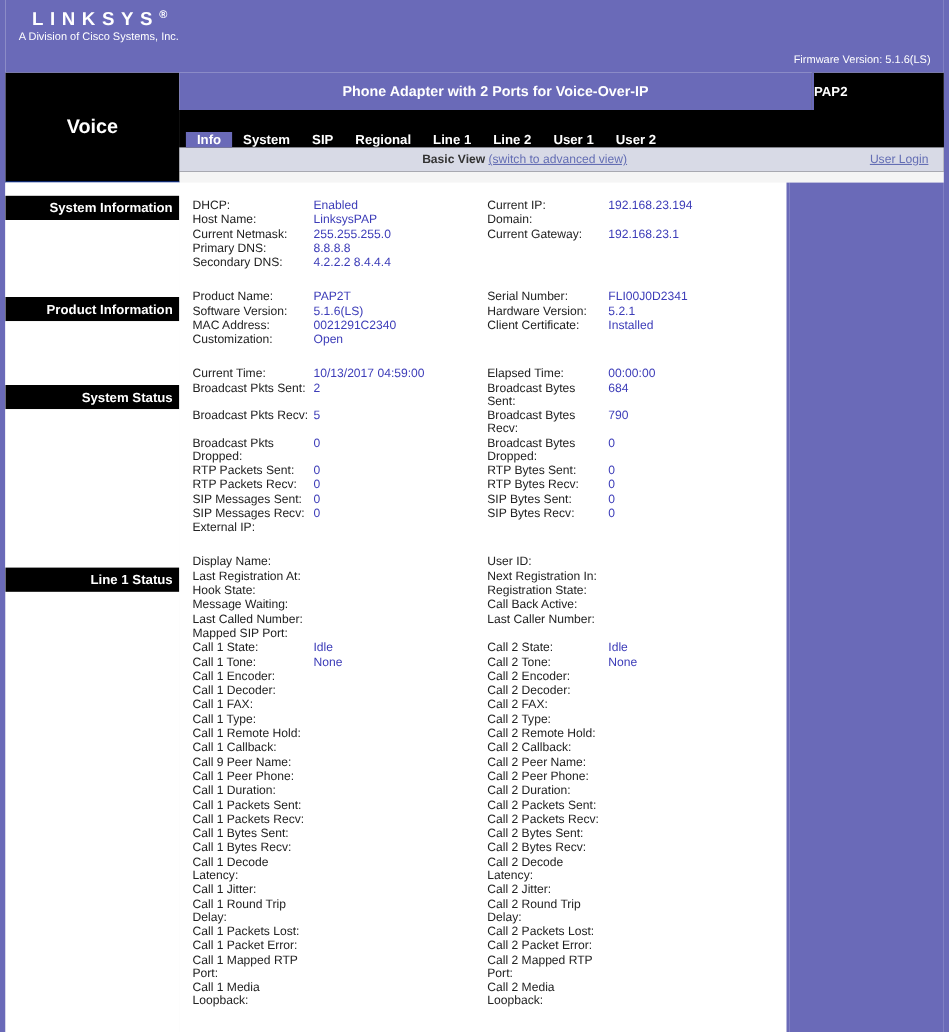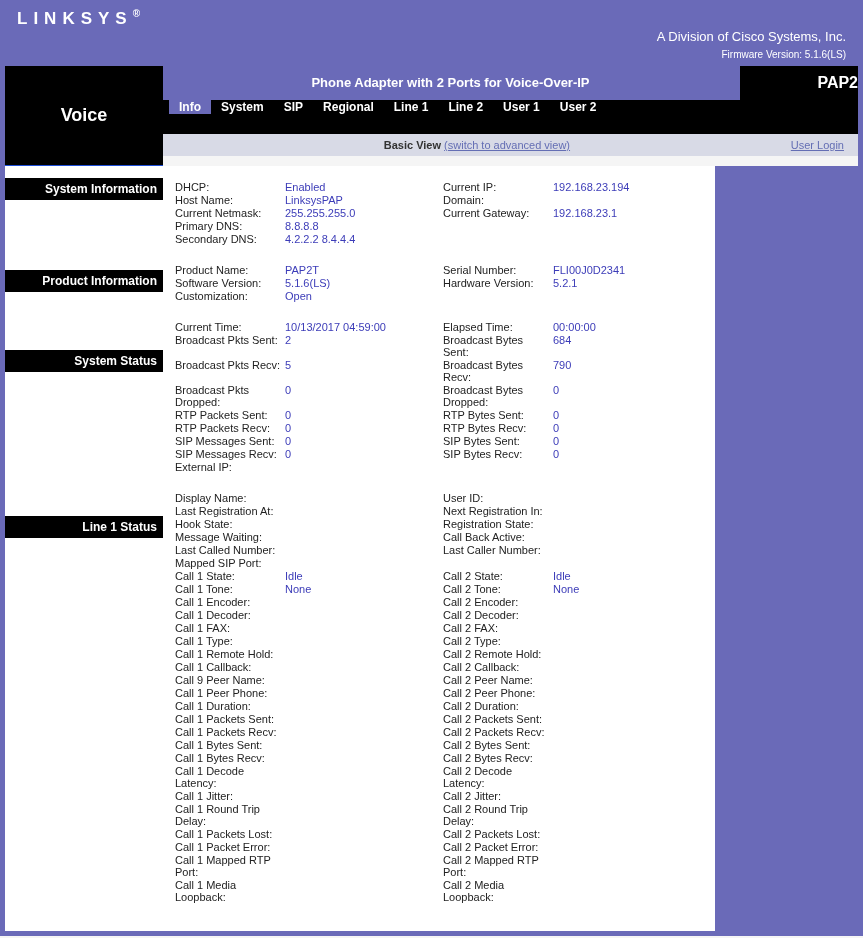--- a/index.html
+++ b/index.html
@@ -15,23 +15,23 @@
     border-right: 5px solid #6a6ab8;
     border-bottom: 5px solid #6a6ab8;
   }
   .header {
     background: #6a6ab8;
     height: 66px;
     position: relative;
     padding: 8px 12px 4px 12px;
   }
   .logo { color: white; }
-  .brand { font-size: 17px; font-weight: bold; letter-spacing: 6px; }
+  .brand { font-size: 17px; font-weight: bold; letter-spacing: 6px; margin-left: 12px; }
   .brand sup { font-size: 10px; letter-spacing: 0; }
-  .subbrand { font-size: 13px; margin-top: 0px; text-align: right; }
+  .subbrand { font-size: 10px; margin-top: 0px; }
   .fw {
     position: absolute; right: 12px; bottom: 6px; color: white; font-size: 10px;
   }
   .row2 { display: flex; }
   .leftcol {
     width: 158px; background: #000; color: #fff;
   }
   .voice {
     height: 100px; display: flex; align-items: center; justify-content: center;
     font-size: 18px; font-weight: bold;
@@ -39,27 +39,27 @@
   }
   .rightarea { flex: 1; }
   .titlebar {
     display: flex;
   }
   .device {
     flex: 1; background: #6a6ab8; color: #fff; text-align: center;
     font-weight: bold; font-size: 13px; line-height: 34px; height: 34px;
   }
   .model {
-    width: 120px; background: #000; color: #fff; text-align: right;
-    font-weight: bold; font-size: 16px; line-height: 34px; height: 34px;
+    width: 120px; background: #000; color: #fff; text-align: left;
+    font-weight: bold; font-size: 12px; line-height: 34px; height: 34px;
     border-left: 2px solid #6a6ab8;
   }
   .navwrap { background:#000; }
   .nav {
-    display: flex; height: 34px; align-items: flex-start; background: #000;
+    display: flex; height: 34px; align-items: flex-end; background: #000;
     padding-left: 6px;
   }
   .nav a {
     color: #fff; text-decoration: none; font-weight: bold; font-size: 12px;
     padding: 0 10px; display:flex; align-items:center;
   }
   .nav a.active { background: #6a6ab8; }
   .viewbar {
     height: 22px; background: #d8dae6; display:flex; align-items:center;
     font-size: 11px;
@@ -204,20 +204,26 @@
                 <td>Serial Number:</td>
                 <td class="val">FLI00J0D2341</td>
               </tr>
         <tr>
                 <td>Software Version:</td>
                 <td class="val">5.1.6(LS)</td>
                 <td>Hardware Version:</td>
                 <td class="val">5.2.1</td>
               </tr>
         <tr>
+                <td>MAC Address:</td>
+                <td class="val">0021291C2340</td>
+                <td>Client Certificate:</td>
+                <td class="val">Installed</td>
+              </tr>
+        <tr>
                 <td>Customization:</td>
                 <td class="val">Open</td>
                 <td></td>
                 <td></td>
               </tr>
       </tbody>
           </table>
       </div>
 
       <div class="block">

